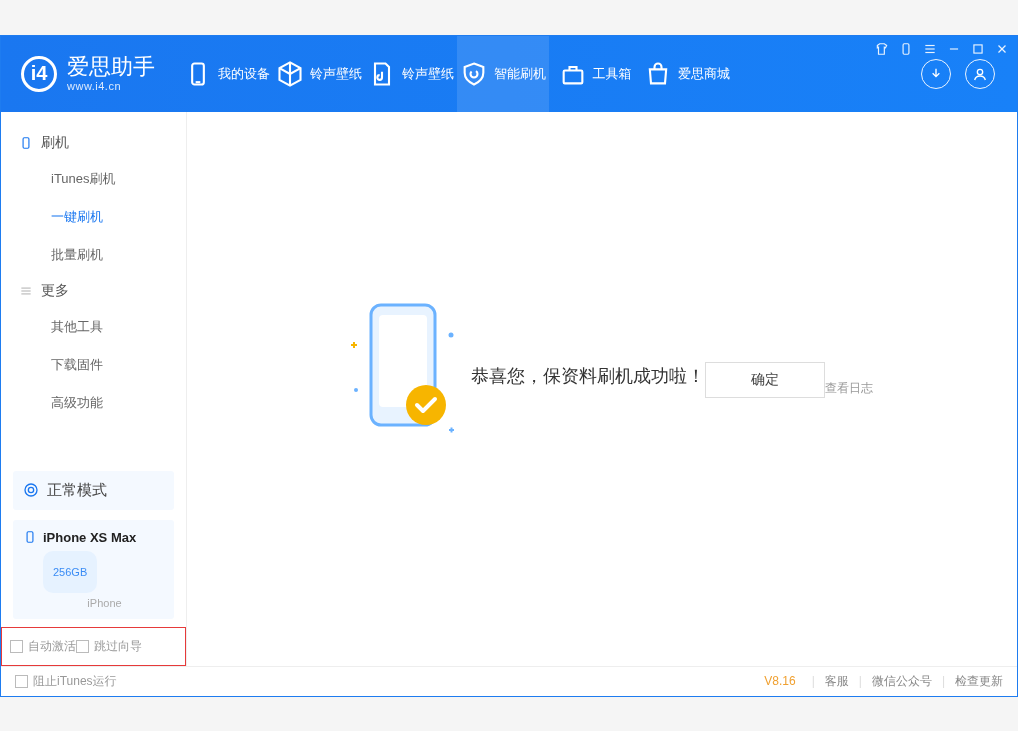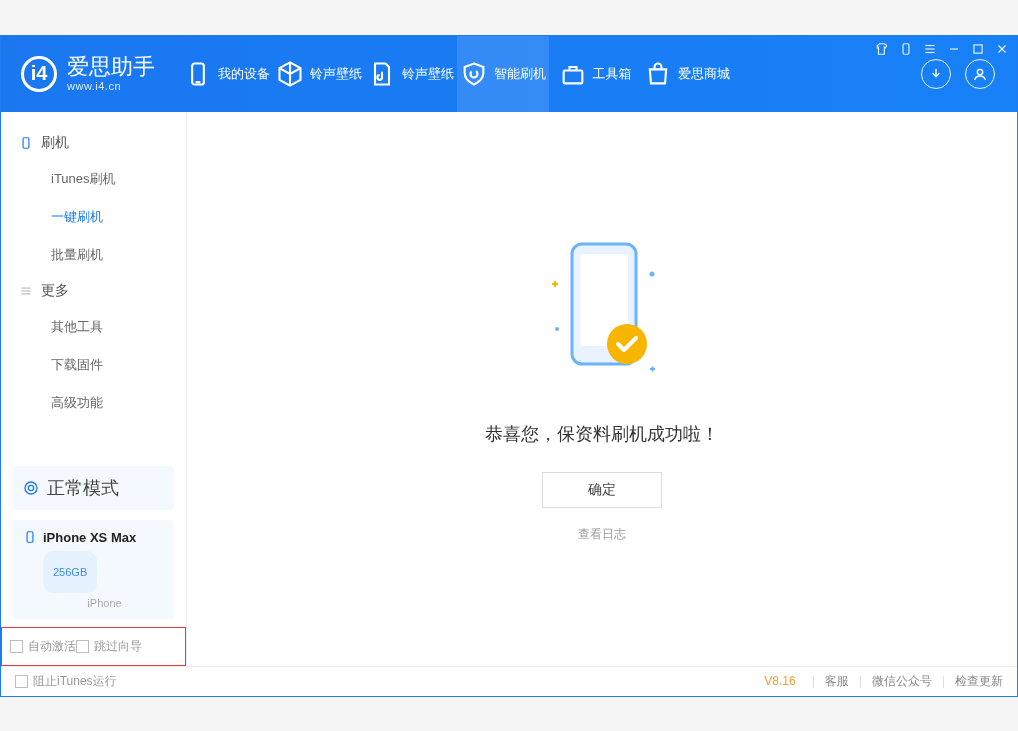--- a/index.html
+++ b/index.html
@@ -19,29 +19,29 @@
 .window-controls span, .window-controls svg { cursor: pointer; opacity: 0.9; }
 .header-right { margin-left: auto; display: flex; gap: 14px; padding-right: 22px; align-items: center; }
 .circle-btn { width: 30px; height: 30px; border: 1.8px solid rgba(255,255,255,0.9); border-radius: 50%; display: flex; align-items: center; justify-content: center; cursor: pointer; }
 .body-area { flex: 1; display: flex; min-height: 0; }
 .sidebar { width: 186px; border-right: 1px solid #eee; display: flex; flex-direction: column; }
 .sidebar-inner { flex: 1; overflow-y: auto; padding-top: 14px; }
 .side-section { padding: 8px 18px; display: flex; align-items: center; gap: 8px; color: #555; font-size: 14px; }
 .side-item { padding: 10px 18px 10px 50px; font-size: 13px; color: #666; cursor: pointer; }
 .side-item.active { color: #1a77f0; }
 .side-footer { padding: 10px 12px 8px; }
-.mode-row { background: #f4f9ff; border-radius: 3px; padding: 10px 10px; display: flex; align-items: center; gap: 8px; font-size: 18px; color: #444; margin-bottom: 10px; }
+.mode-row { background: #f4f9ff; border-radius: 3px; padding: 10px 10px; display: flex; align-items: center; gap: 8px; font-size: 15px; color: #444; margin-bottom: 10px; }
 .device-row { background: #f4f9ff; border-radius: 3px; padding: 10px 10px; }
 .device-name { font-weight: bold; font-size: 13px; color: #222; display: flex; align-items: center; gap: 6px; }
 .device-badge { display: inline-block; background: #e6f2ff; color: #3a8cf5; border-radius: 10px; padding: 15px 10px; font-size: 11px; margin-top: 6px; margin-left: 20px; }
 .device-type { font-size: 11px; color: #aaa; margin-left: 22px; margin-top: 4px; text-align: center; }
 .options-row { border: 1.5px solid #e63a3a; padding: 10px 8px; display: flex; font-size: 12px; color: #999; }
 .chk { display: flex; align-items: center; gap: 5px; cursor: pointer; }
 .chk-box { width: 13px; height: 13px; border: 1px solid #bbb; }
-.main { flex: 1; display: flex; flex-direction: column; align-items: center; justify-content: center; background: #fff; }
+.main { flex: 1; display: flex; flex-direction: row; align-items: center; justify-content: center; background: #fff; }
 .phone-illustration { width: 140px; height: 160px; position: relative; margin-bottom: 28px; }
 .success-text { font-size: 18px; color: #333; margin-bottom: 26px; }
 .ok-btn { width: 120px; height: 36px; border: 1px solid #ddd; background: #fff; font-size: 14px; color: #444; cursor: pointer; margin-bottom: 18px; }
 .log-link { font-size: 12px; color: #999; cursor: pointer; }
 .statusbar { height: 30px; border-top: 1px solid #eee; display: flex; align-items: center; padding: 0 14px; font-size: 12px; color: #999; }
 .statusbar .sep { margin: 0 10px; color: #ddd; }
 .statusbar-right { margin-left: auto; display: flex; align-items: center; }
 .statusbar-right span[data-interactable="true"] { cursor: pointer; color: #888; }
 .version { color: #f0a030; margin-right: 6px; }
 .mini-icon { width: 14px; height: 14px; }

